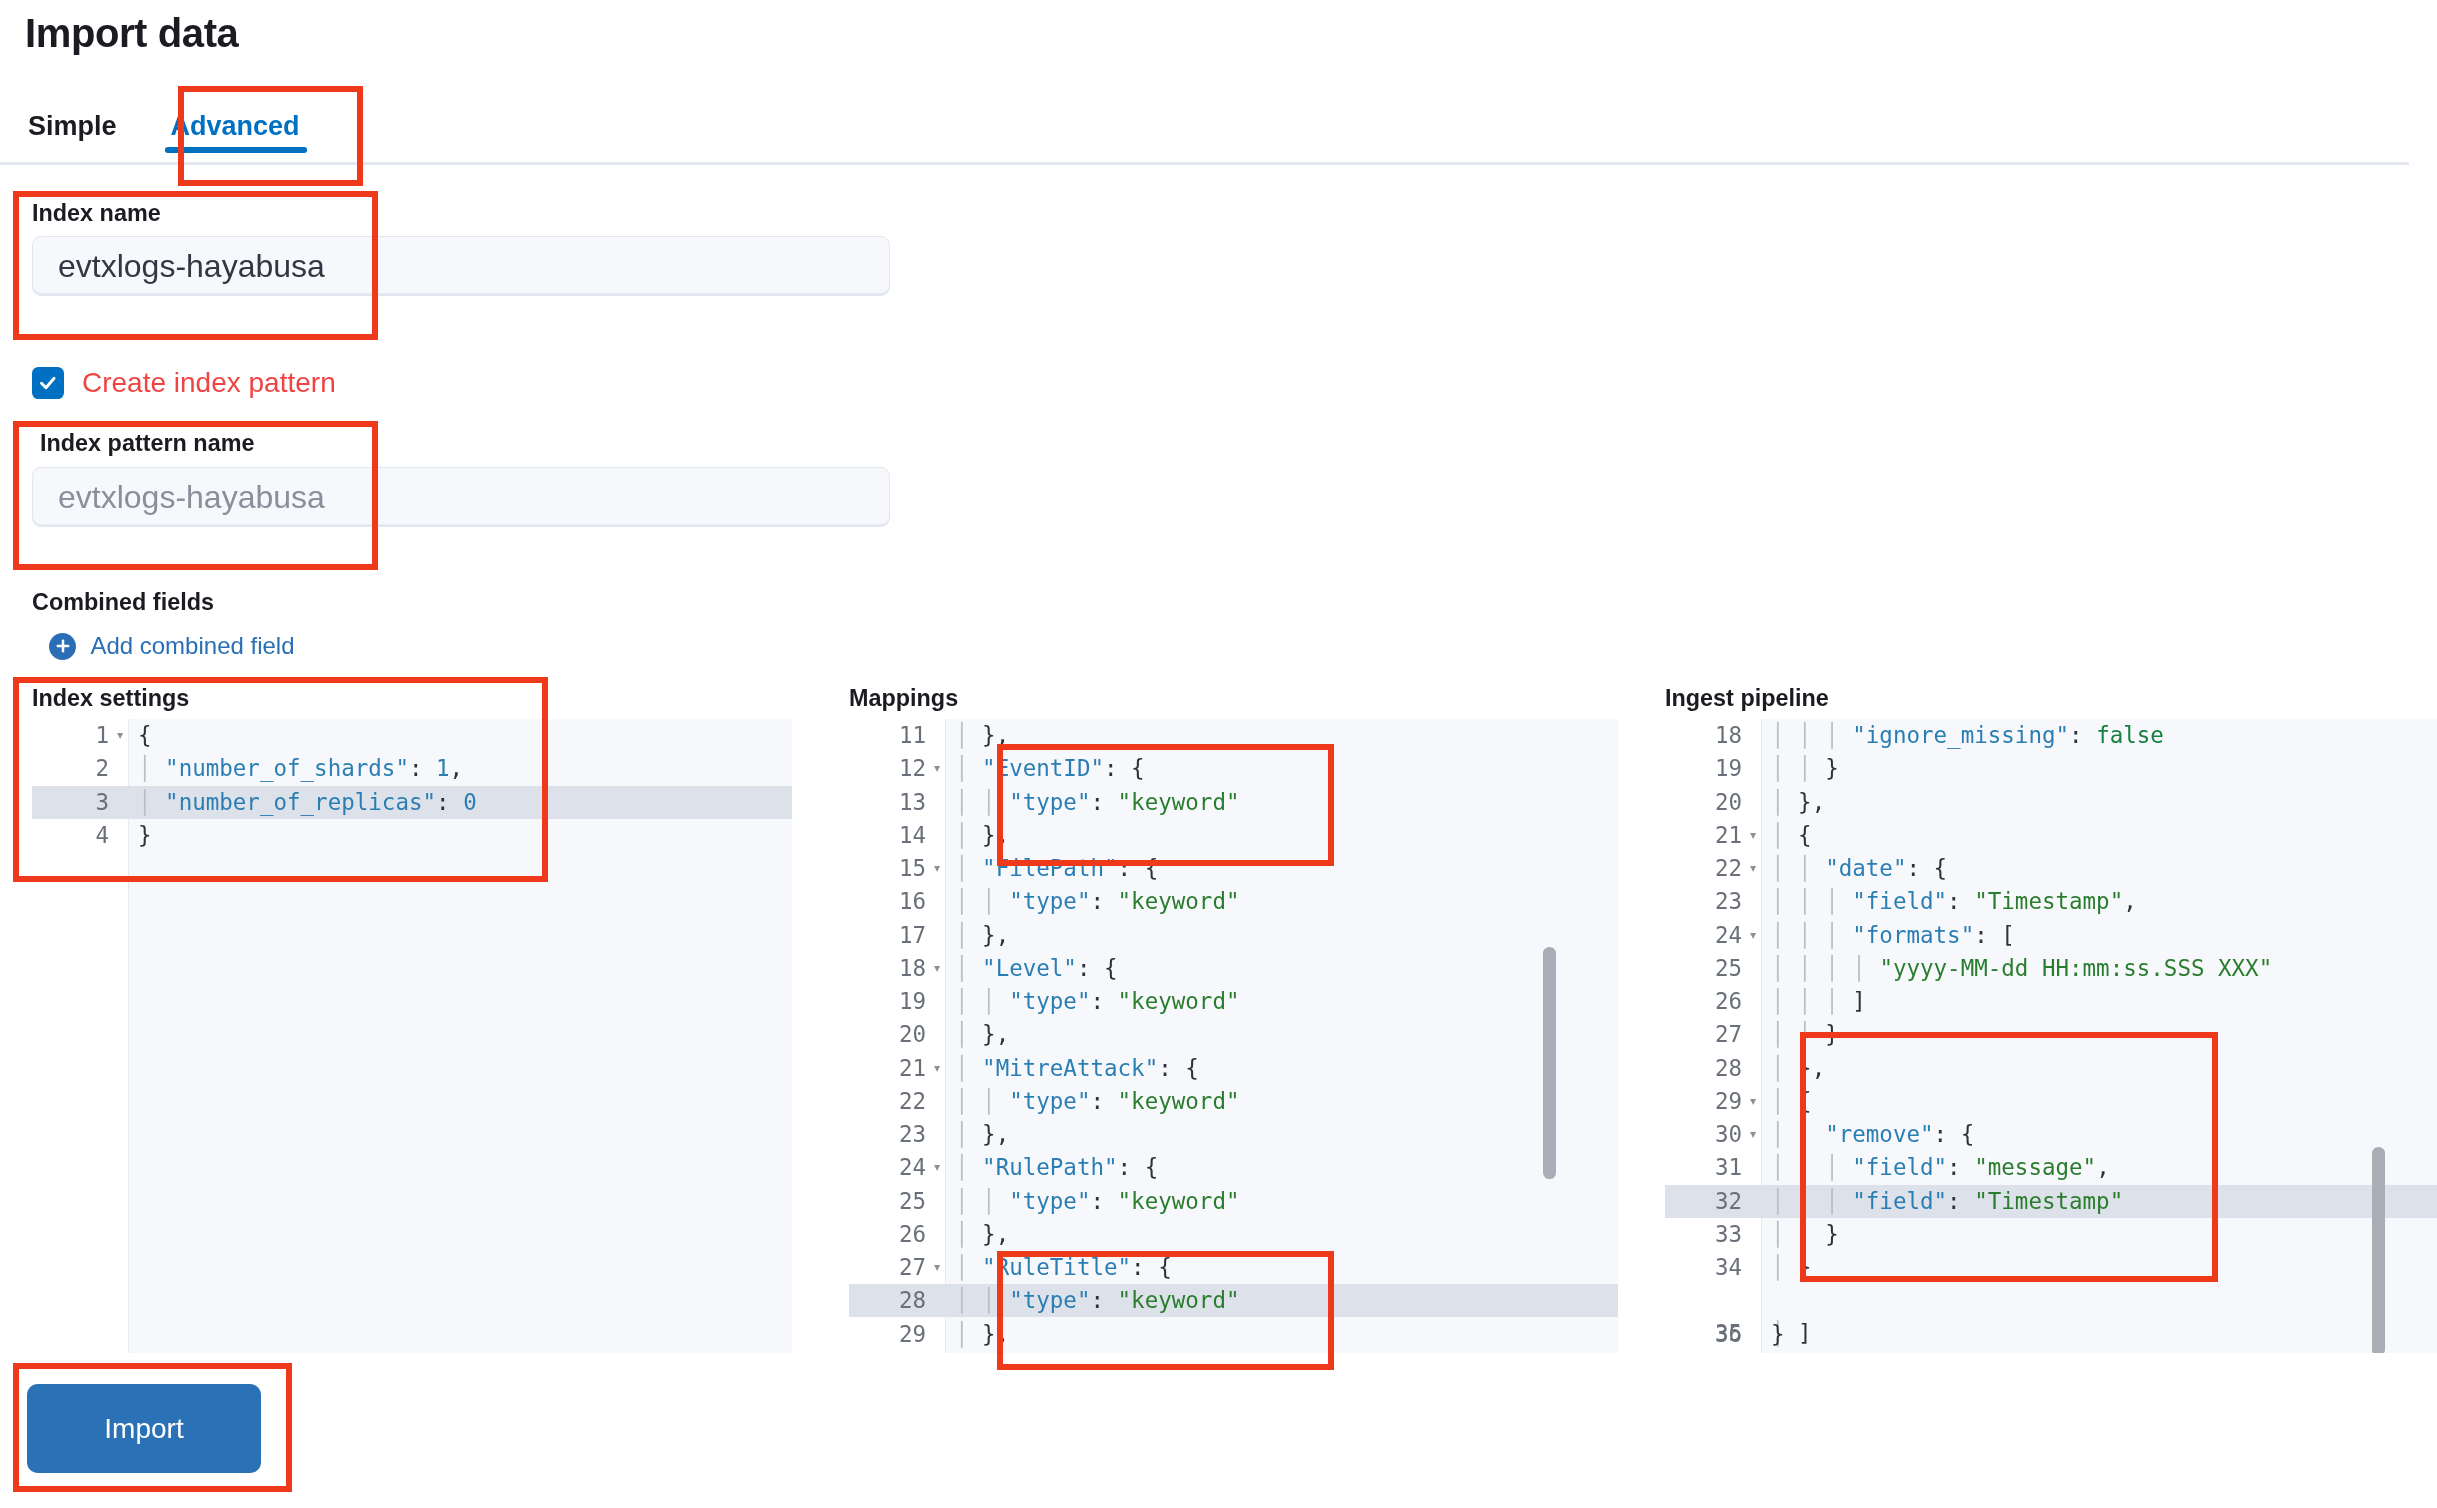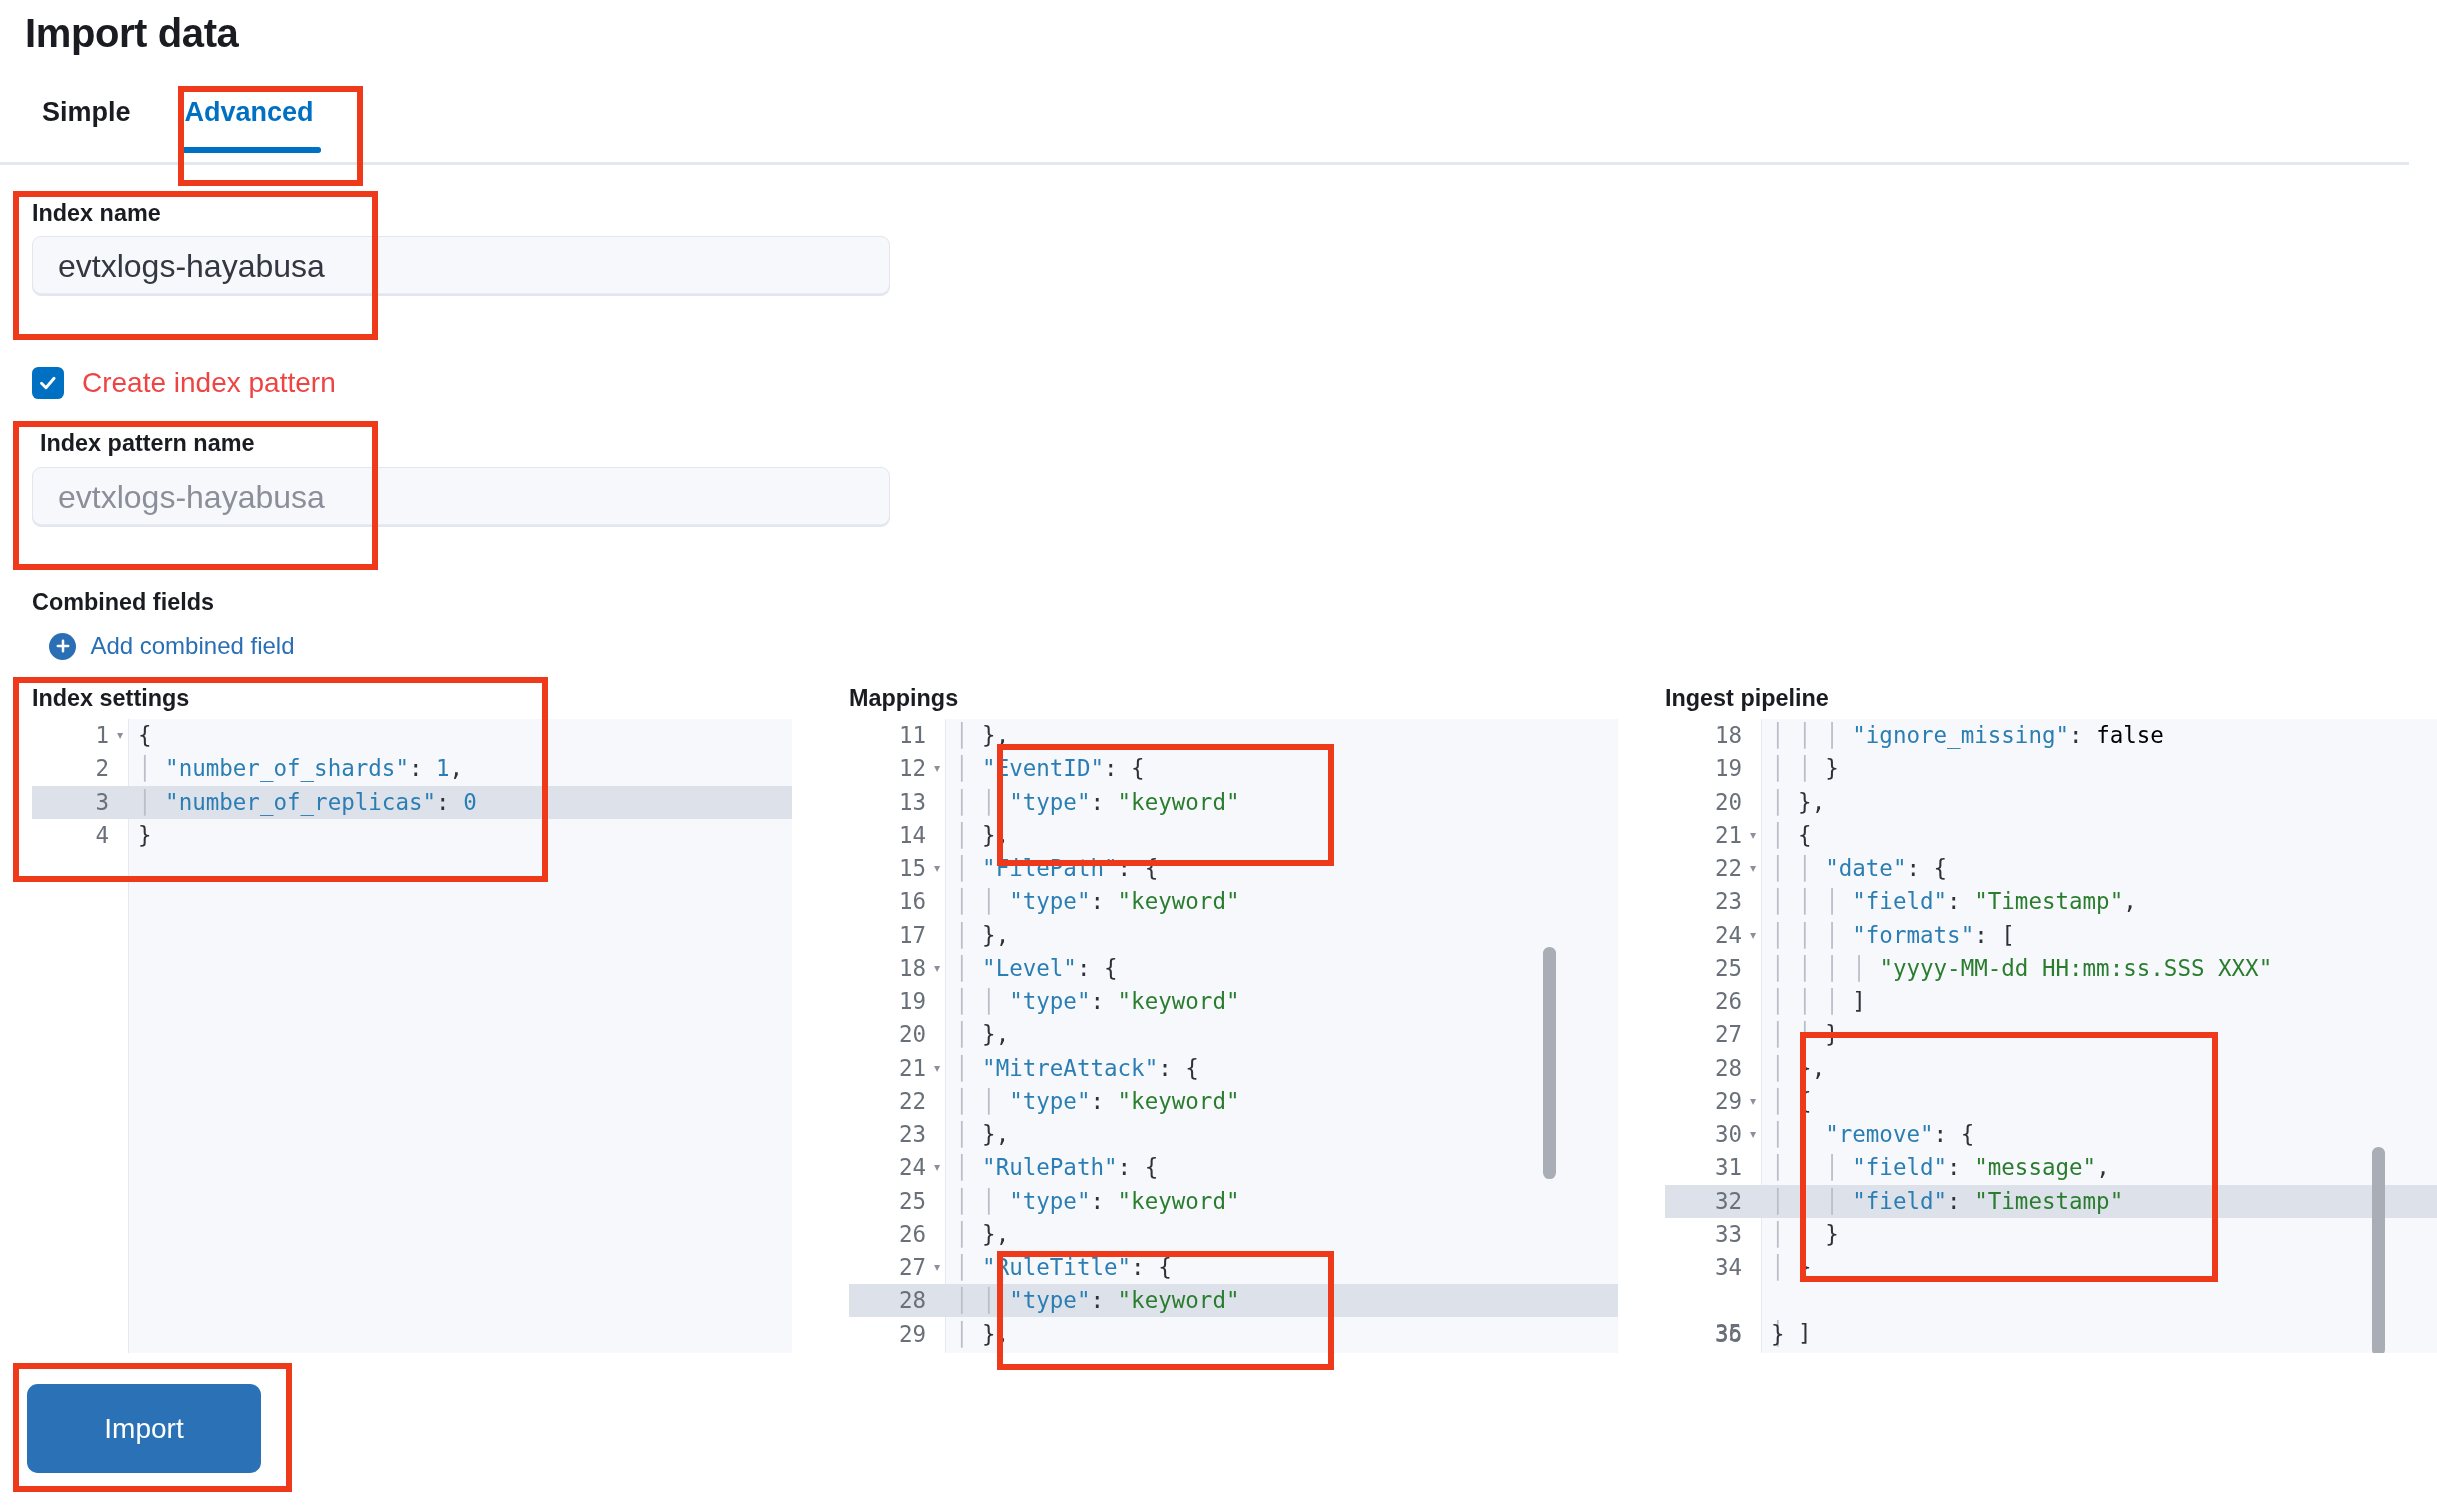--- a/index.html
+++ b/index.html
@@ -22,22 +22,23 @@
     left: 25px; top: 10.8px;
     font-size: 40px;
     font-weight: bold;
     color: #1a1c21;
     letter-spacing: -0.4px;
   }
 
   
   .tabs {
     position: absolute;
-    left: 42px; top: 97px;
-    display: flex;
+    left: 28px; top: 97px;
+    display: flex;
+    align-items: flex-end;
     height: 65px;
   }
   .tab {
     font-size: 27px;
     font-weight: bold;
     color: #1a1c21;
     padding: 0 27px 20px 0;
     cursor: pointer;
     position: relative;
   }
@@ -181,21 +182,21 @@
     font-size: 15.3px;
   }
   .row .code {
     position: absolute;
     left: 106px; top: 0;
     white-space: pre;
   }
   .tok-key { color: #2b7eb3; }
   .tok-str { color: #2a7d2e; }
   .tok-num { color: #2b7eb3; }
-  .tok-bool { color: #000000; }
+  .tok-bool { color: #15803d; }
   .tok-punc { color: #2e3138; }
   .tok-guide { color: #b9bec7; }
 
   
   .scroll-thumb {
     position: absolute;
     width: 12.6px;
     border-radius: 6.3px;
     background: #a9aeb6;
   }

